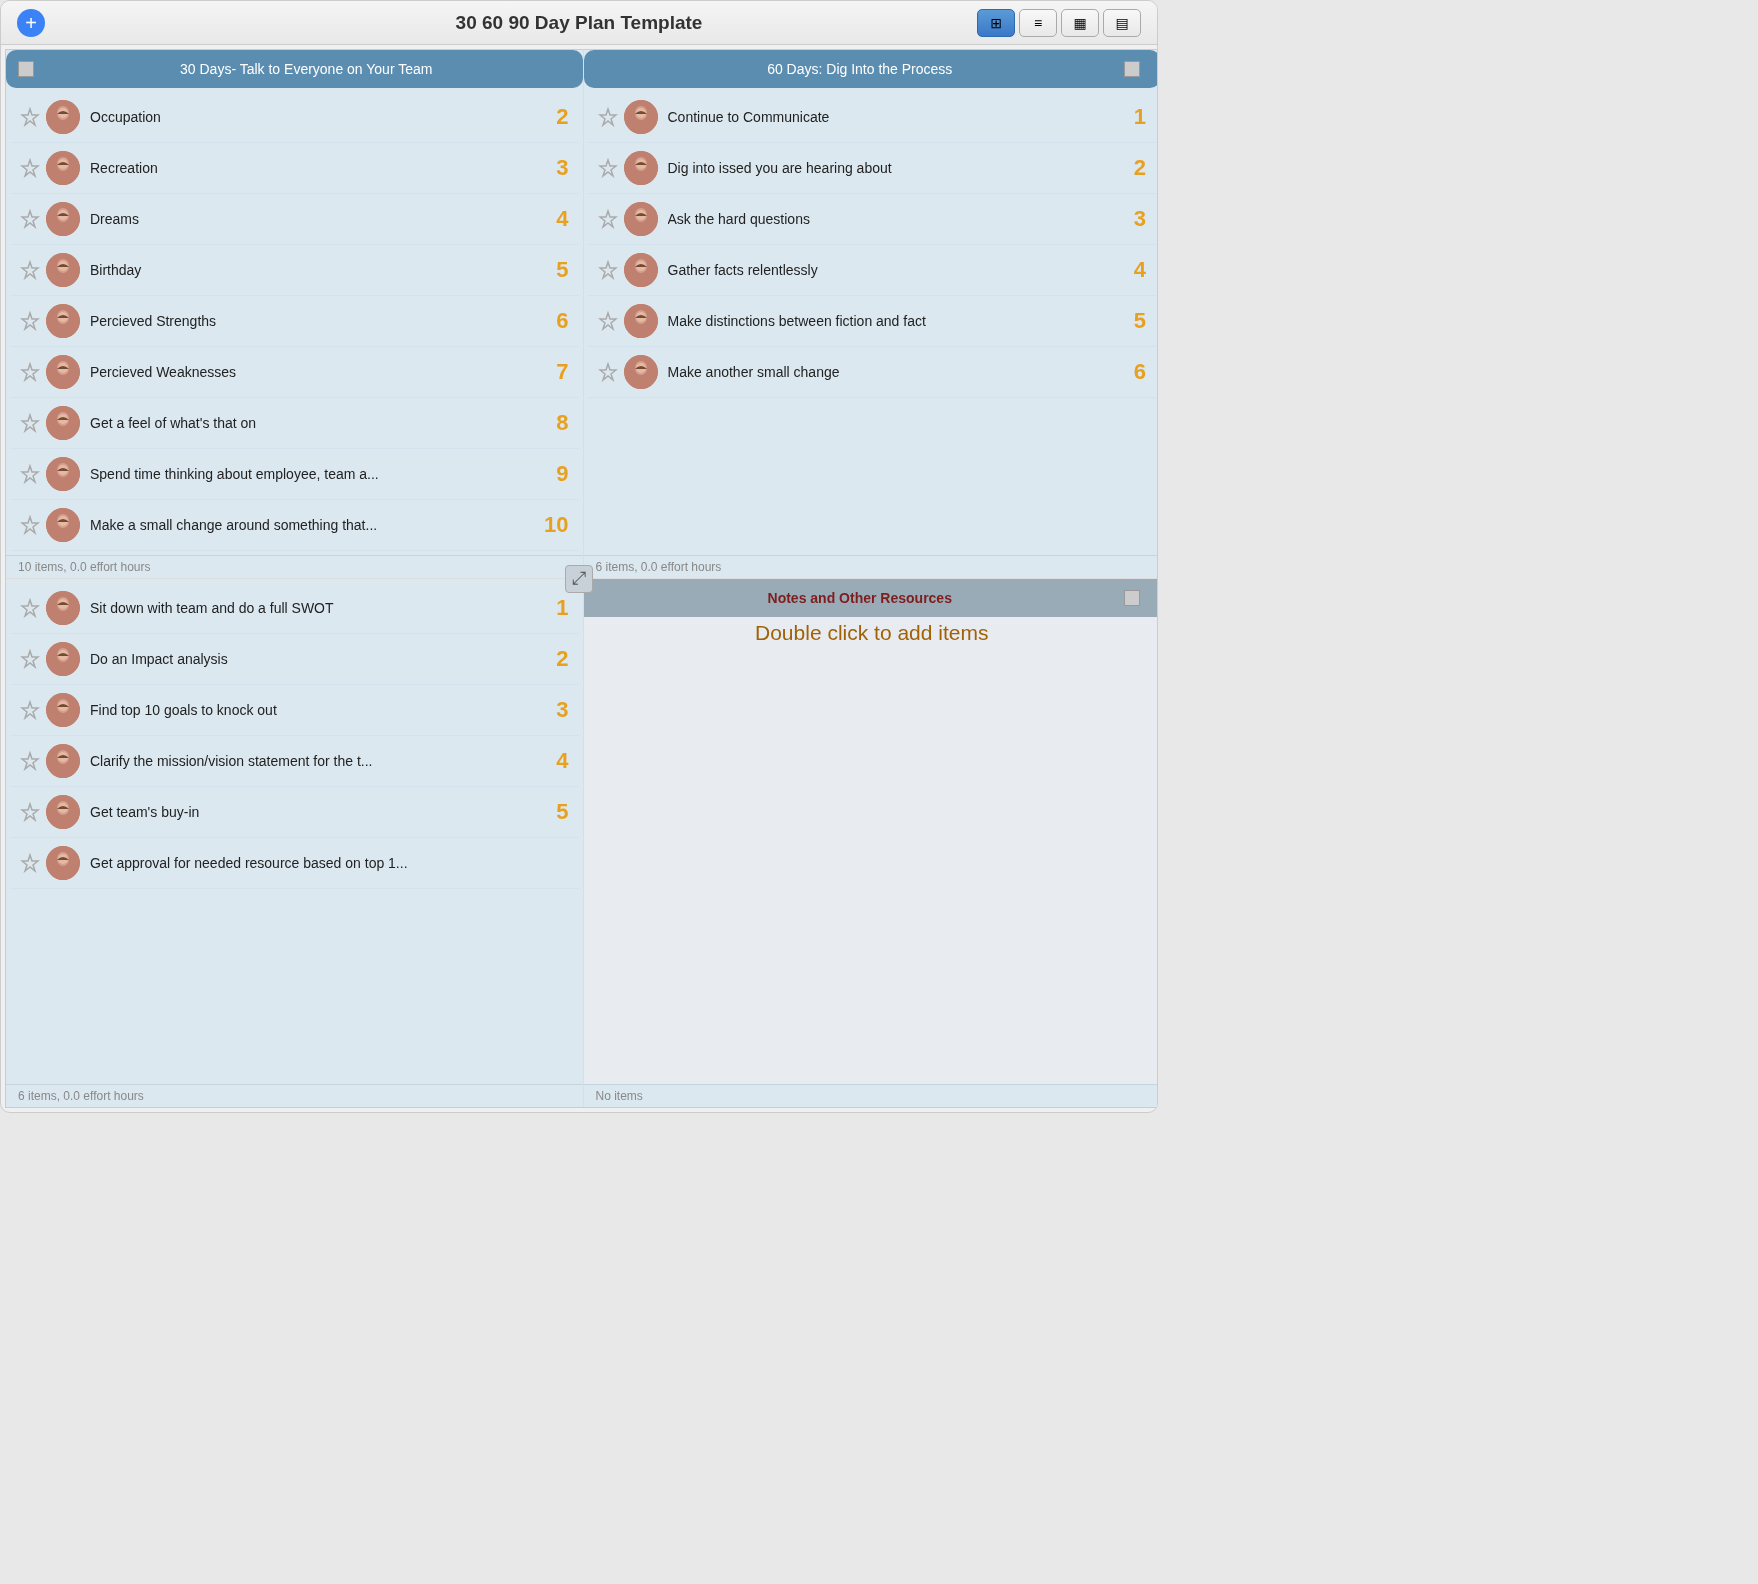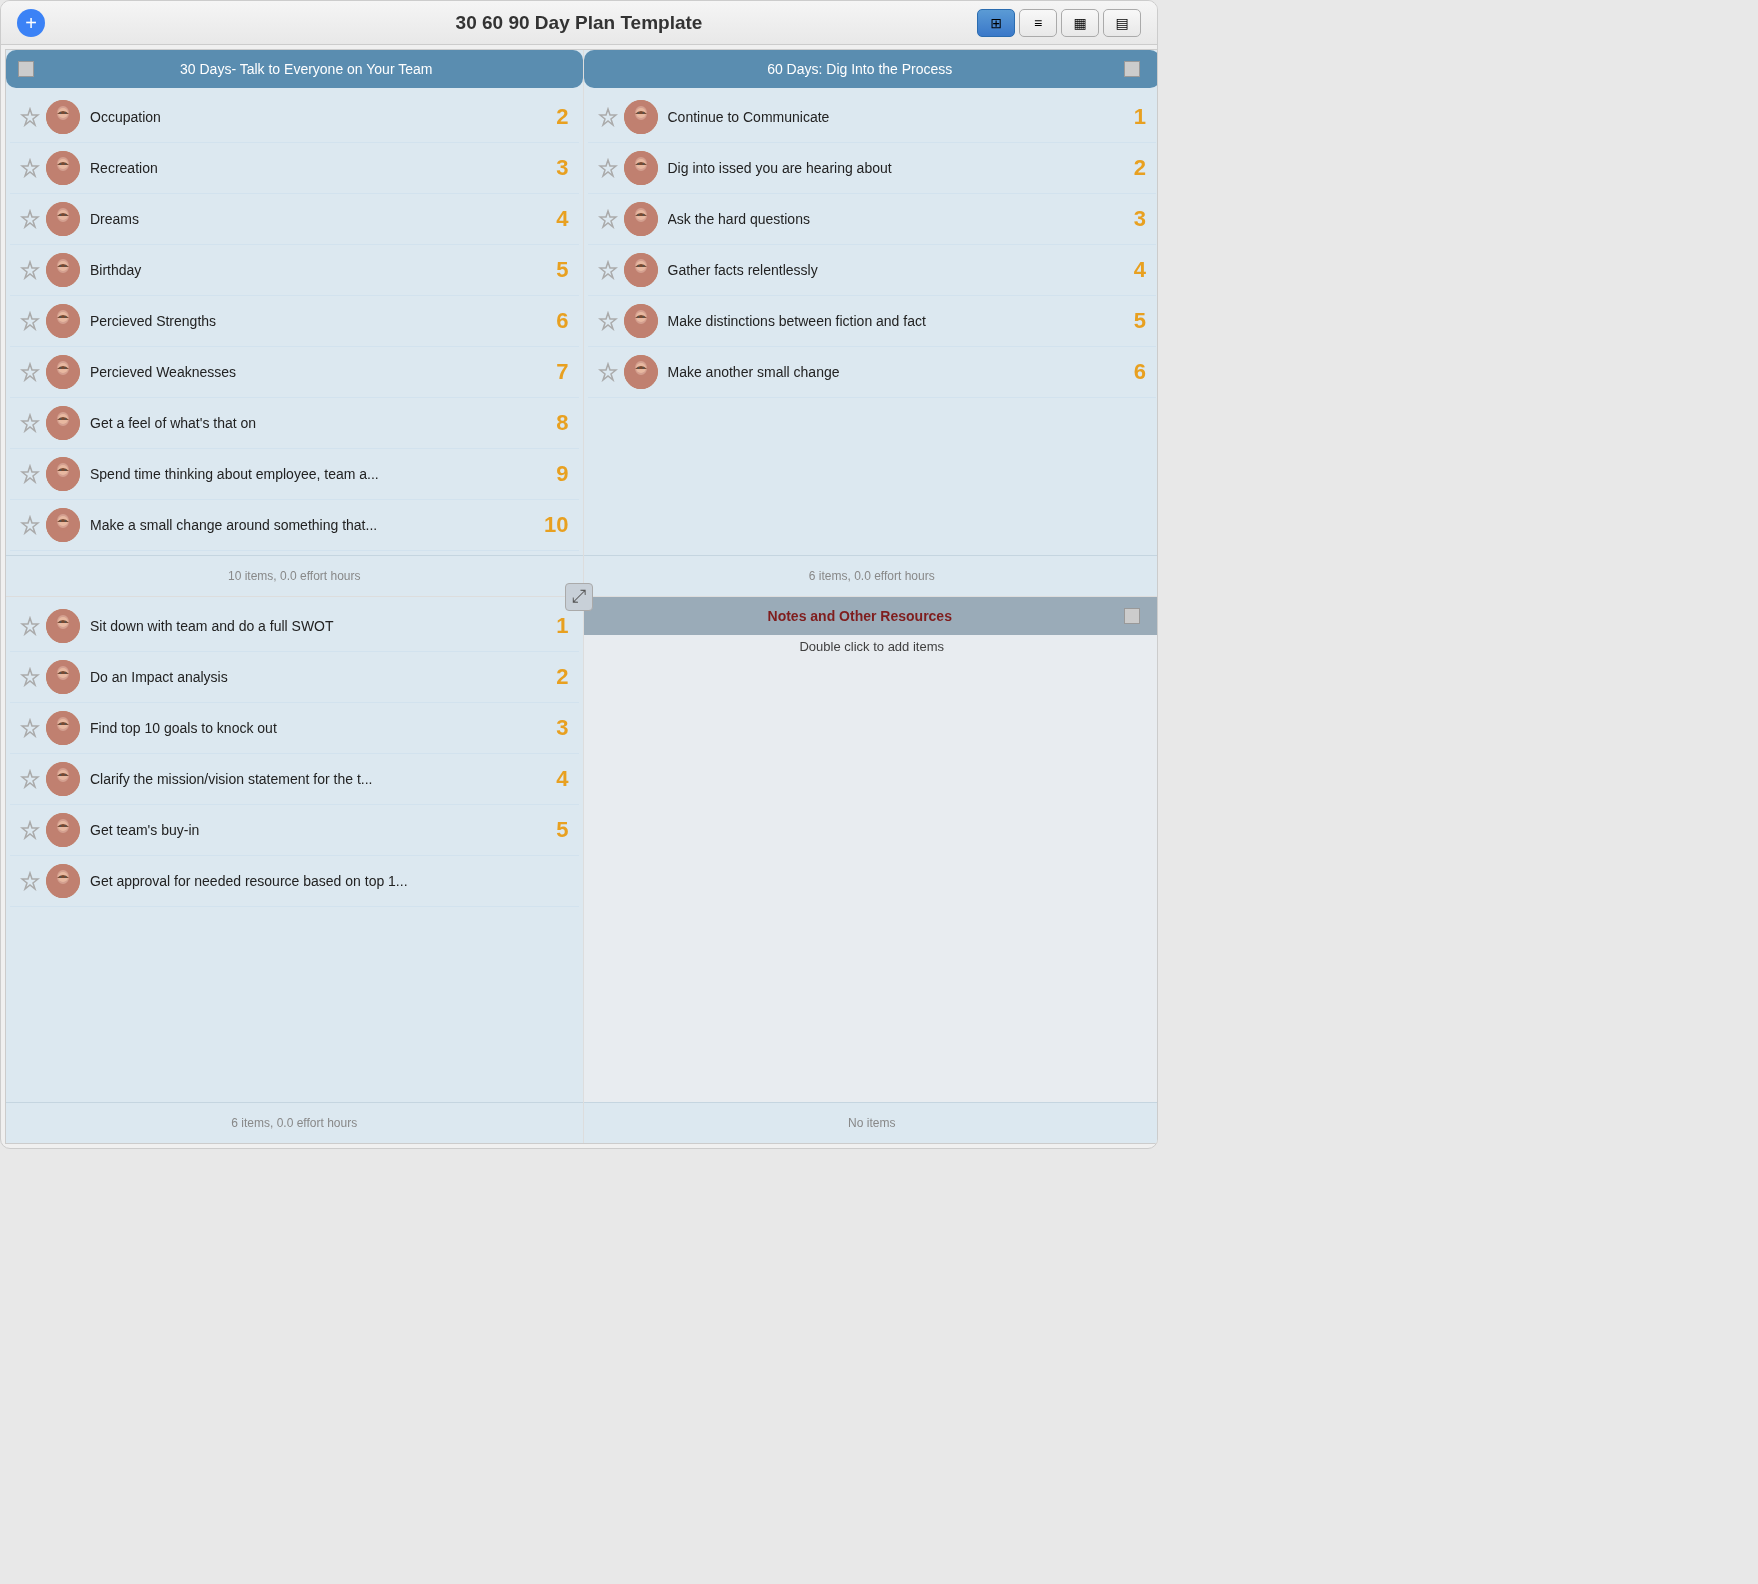--- a/index.html
+++ b/index.html
@@ -176,34 +176,33 @@
     }
     .item-number {
       font-size: 22px;
       font-weight: 700;
       color: #e8a020;
       margin-left: 8px;
       min-width: 28px;
       text-align: right;
     }
     .quadrant-footer {
-      padding: 13px 12px;
+      padding: 4px 12px;
       font-size: 12px;
       color: #888;
-      text-align: center;
       background: #dce8f0;
       border-top: 1px solid #c5d5e0;
     }
     .empty-hint {
       flex: 1;
       display: flex;
       align-items: center;
       justify-content: center;
-      color: #404040;
-      font-size: 13px;
+      color: #a16207;
+      font-size: 21px;
     }
     .quadrant.notes {
       background: #e8ecf0;
     }
     .quadrant.notes .quadrant-items {
       background: #e8ecf0;
     }
     .grid-wrapper {
       position: relative;
       flex: 1;

